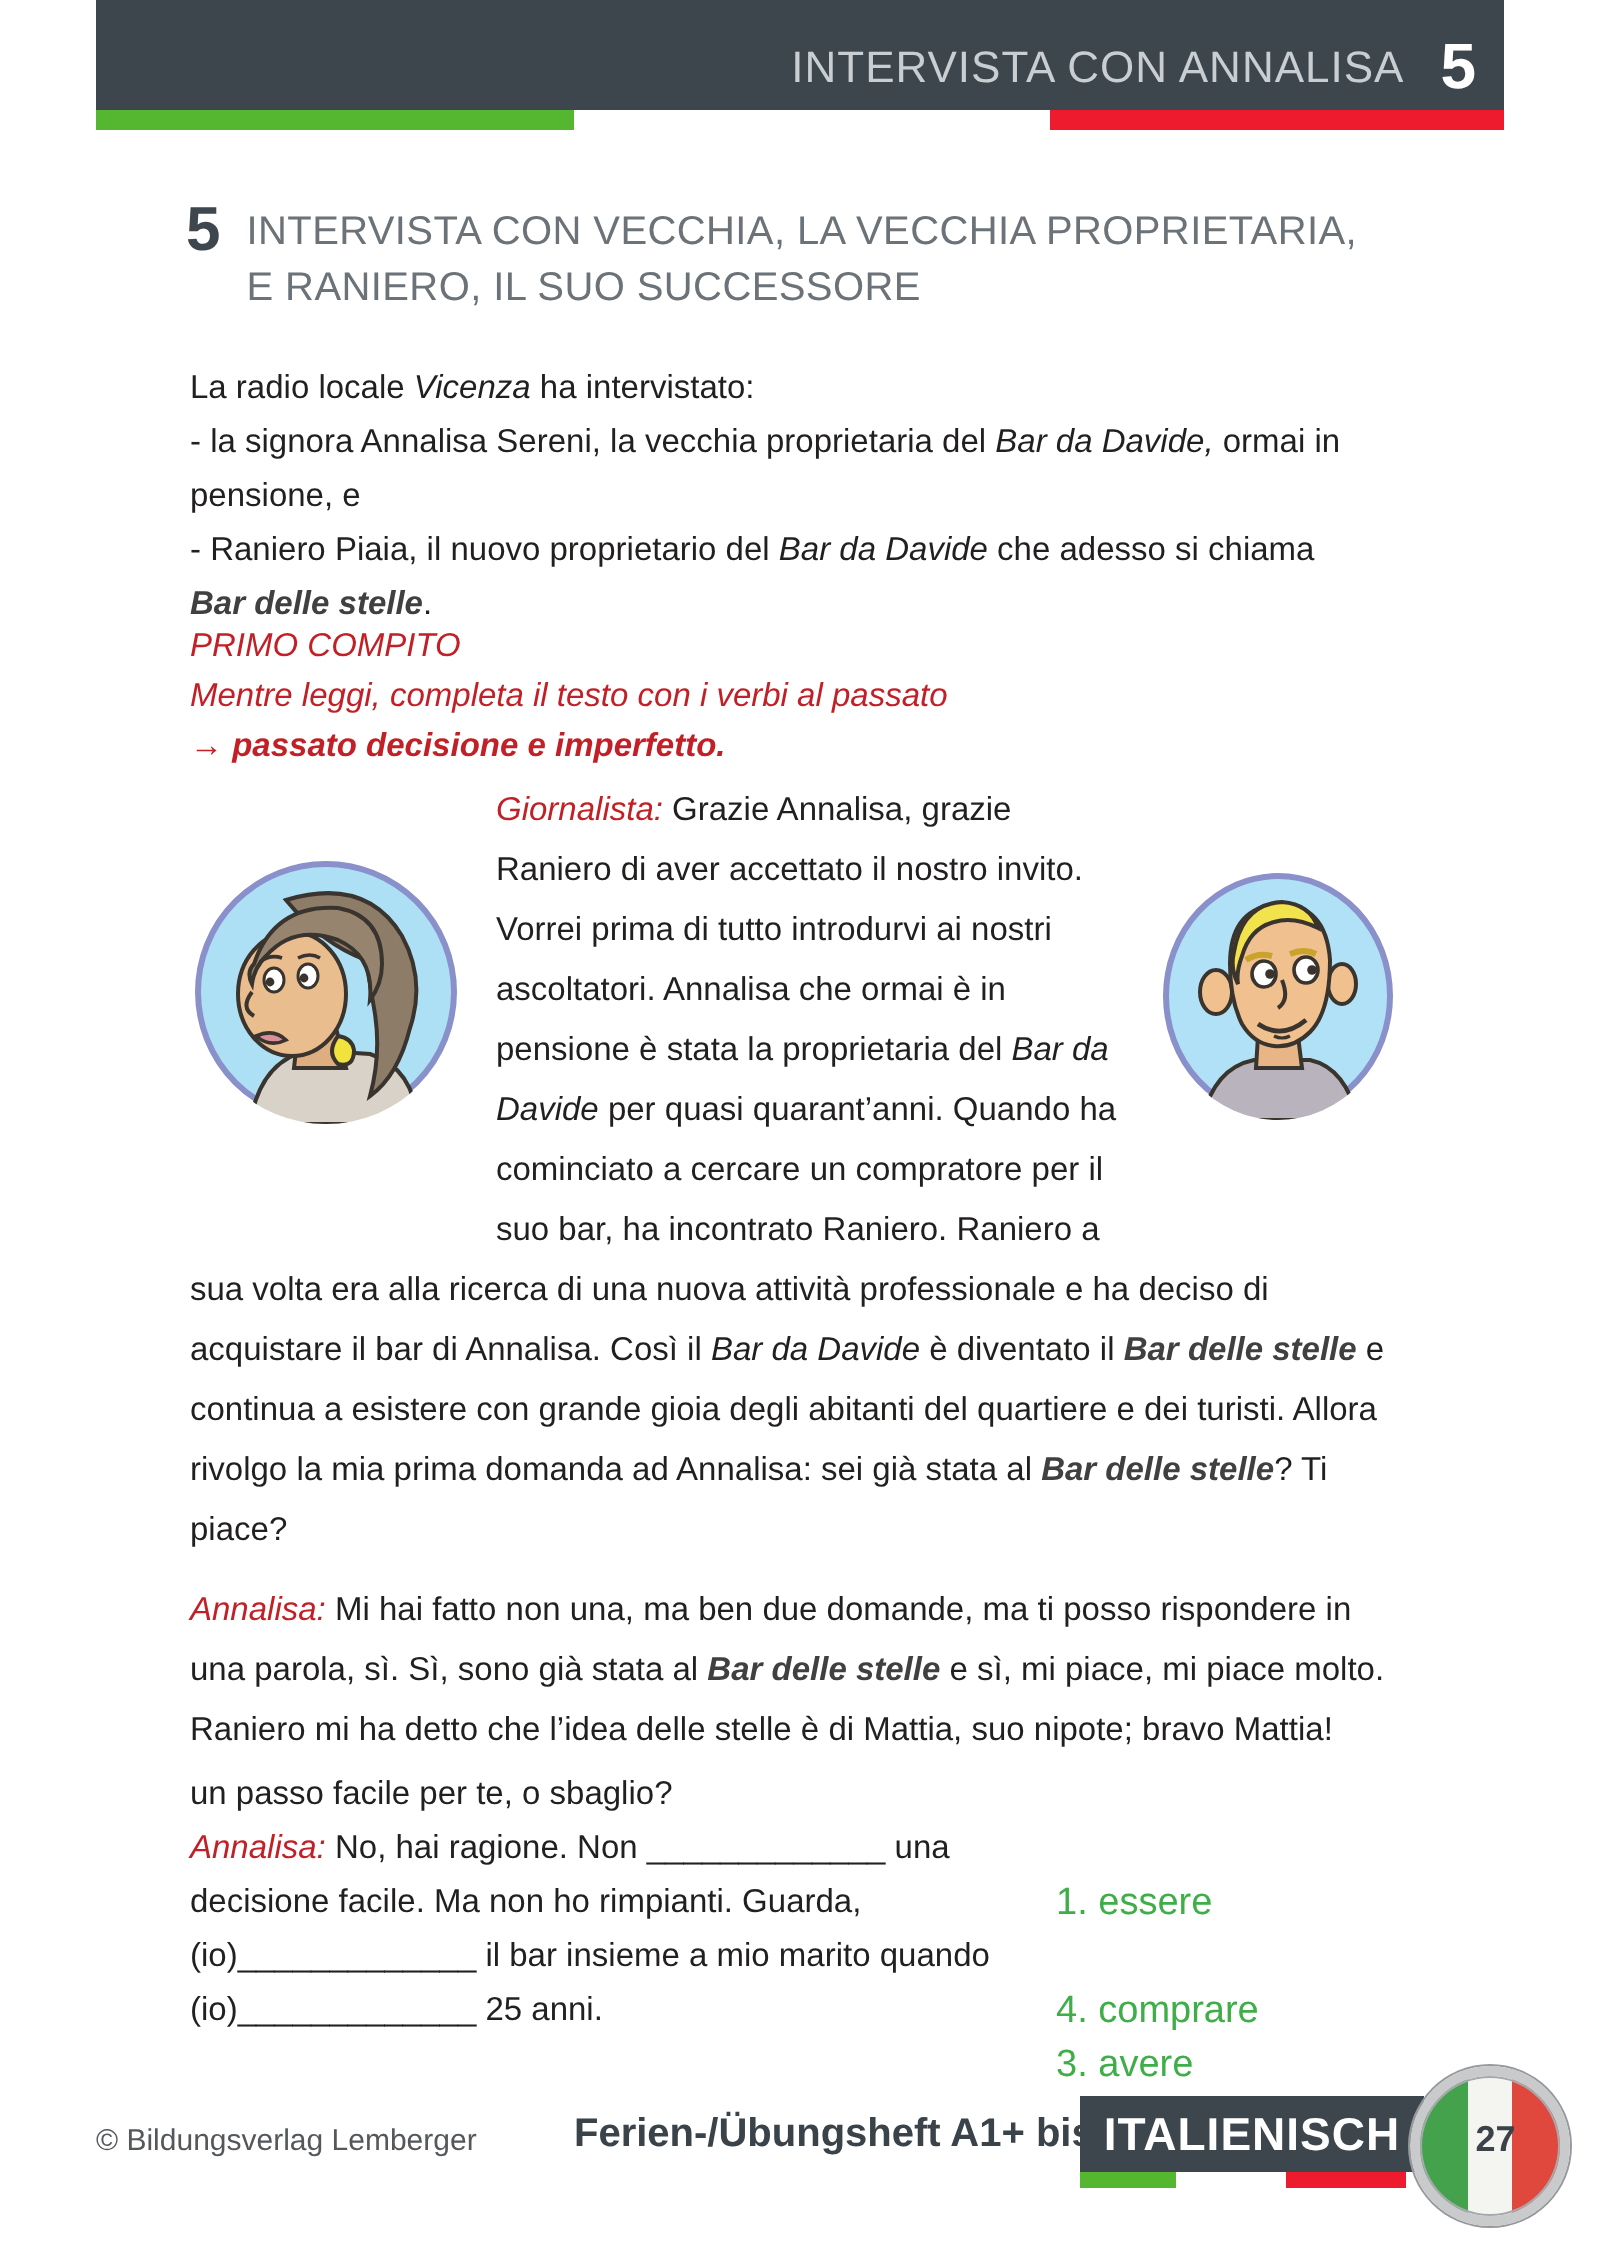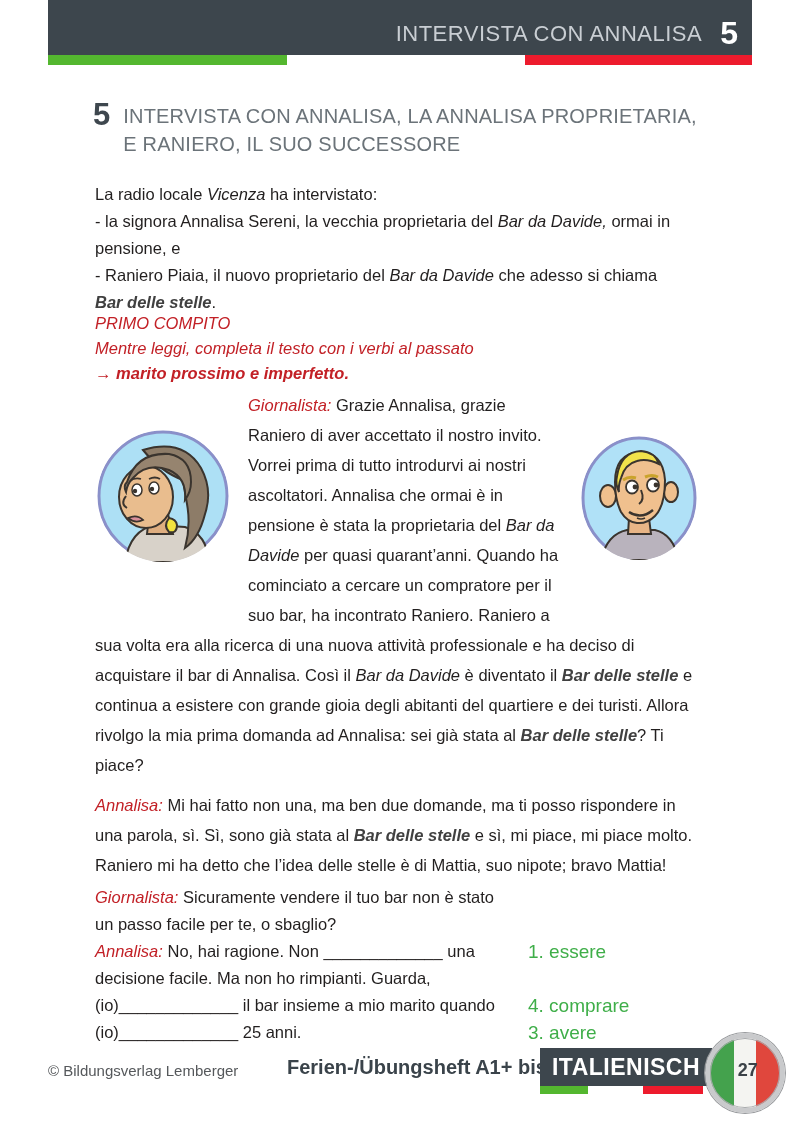--- a/index.html
+++ b/index.html
@@ -74,37 +74,37 @@
   <div class="header-bar">
     <span class="header-title">INTERVISTA CON ANNALISA</span>
     <span class="header-number">5</span>
   </div>
   <div class="stripe green"></div>
   <div class="stripe red"></div>
 
   <div class="chapter">
     <div class="chapter-num">5</div>
     <div class="chapter-lines">
-      <div>INTERVISTA CON ANNALISA, LA ANNALISA PROPRIETARIA,</div>
+      <div>INTERVISTA CON VECCHIA, LA VECCHIA PROPRIETARIA,</div>
       <div>E RANIERO, IL SUO SUCCESSORE</div>
     </div>
   </div>
 
   <div class="tblock intro">
       <div class="line"><span>La radio locale </span><span class="rs-i">Vicenza</span><span> ha intervistato:</span></div>
       <div class="line"><span>- la signora Annalisa Sereni, la vecchia proprietaria del </span><span class="rs-i">Bar da Davide,</span><span> ormai in</span></div>
       <div class="line"><span>pensione, e</span></div>
       <div class="line"><span>- Raniero Piaia, il nuovo proprietario del </span><span class="rs-i">Bar da Davide</span><span> che adesso si chiama</span></div>
       <div class="line"><span class="rs-brand">Bar delle stelle</span><span>.</span></div>
     </div>
 
   <div class="tblock task">
       <div class="line"><span class="rs-red">PRIMO COMPITO</span></div>
       <div class="line"><span class="rs-red">Mentre leggi, completa il testo con i verbi al passato</span></div>
-      <div class="line"><span class="rs-red">→ </span><span class="rs-redb">marito prossimo e imperfetto.</span></div>
+      <div class="line"><span class="rs-red">→ </span><span class="rs-redb">passato decisione e imperfetto.</span></div>
     </div>
 
   <div class="tblock interview">
     <div class="float-l">
       <div class="avatar avatar-annalisa">
         <svg viewBox="0 0 132 132" width="132" height="132">
           <circle cx="66" cy="66" r="64" fill="#ade0f5" stroke="#8a90c9" stroke-width="3"></circle>
           <g>
             <path d="M28 132 Q33 100 58 95 L88 97 Q110 104 112 132 Z" fill="#d8d2c9" stroke="#3a342e" stroke-width="2"></path>
             <path d="M52 86 L50 104 L76 104 L71 84 Z" fill="#dfae80" stroke="#3a342e" stroke-width="2"></path>
@@ -150,21 +150,20 @@
     </div>
     <span><span class="rs-red">Giornalista:</span><span> Grazie Annalisa, grazie Raniero di aver accettato il nostro invito. Vorrei prima di tutto introdurvi ai nostri ascoltatori. Annalisa che ormai è in pensione è stata la proprietaria del </span><span class="rs-i">Bar da Davide</span><span> per quasi quarant’anni. Quando ha cominciato a cercare un compratore per il suo bar, ha incontrato Raniero. Raniero a sua volta era alla ricerca di una nuova attività professionale e ha deciso di acquistare il bar di Annalisa. Così il </span><span class="rs-i">Bar da Davide</span><span> è diventato il </span><span class="rs-brand">Bar delle stelle</span><span> e continua a esistere con grande gioia degli abitanti del quartiere e dei turisti. Allora rivolgo la mia prima domanda ad Annalisa: sei già stata al </span><span class="rs-brand">Bar delle stelle</span><span>? Ti piace?</span></span>
   </div>
 
   <div class="tblock annalisa-para">
     <span><span class="rs-red">Annalisa:</span><span> Mi hai fatto non una, ma ben due domande, ma ti posso rispondere in una parola, sì. Sì, sono già stata al </span><span class="rs-brand">Bar delle stelle</span><span> e sì, mi piace, mi piace molto. Raniero mi ha detto che l’idea delle stelle è di Mattia, suo nipote; bravo Mattia!</span></span>
   </div>
 
   <div class="tblock exercise">
     <div>
-        <div class="line"><span class="rs-red">Giornalista:</span><span> Sicuramente vendere il tuo bar non è stato</span></div>
         <div class="line"><span>un passo facile per te, o sbaglio?</span></div>
         <div class="line"><span class="rs-red">Annalisa:</span><span> No, hai ragione. Non _____________ una</span></div>
         <div class="line"><span>decisione facile. Ma non ho rimpianti. Guarda,</span></div>
         <div class="line"><span>(io)_____________ il bar insieme a mio marito quando</span></div>
         <div class="line"><span>(io)_____________ 25 anni.</span></div>
       </div>
     <span class="answer a1">1. essere</span>
     <span class="answer a2">4. comprare</span>
     <span class="answer a3">3. avere</span>
   </div>

